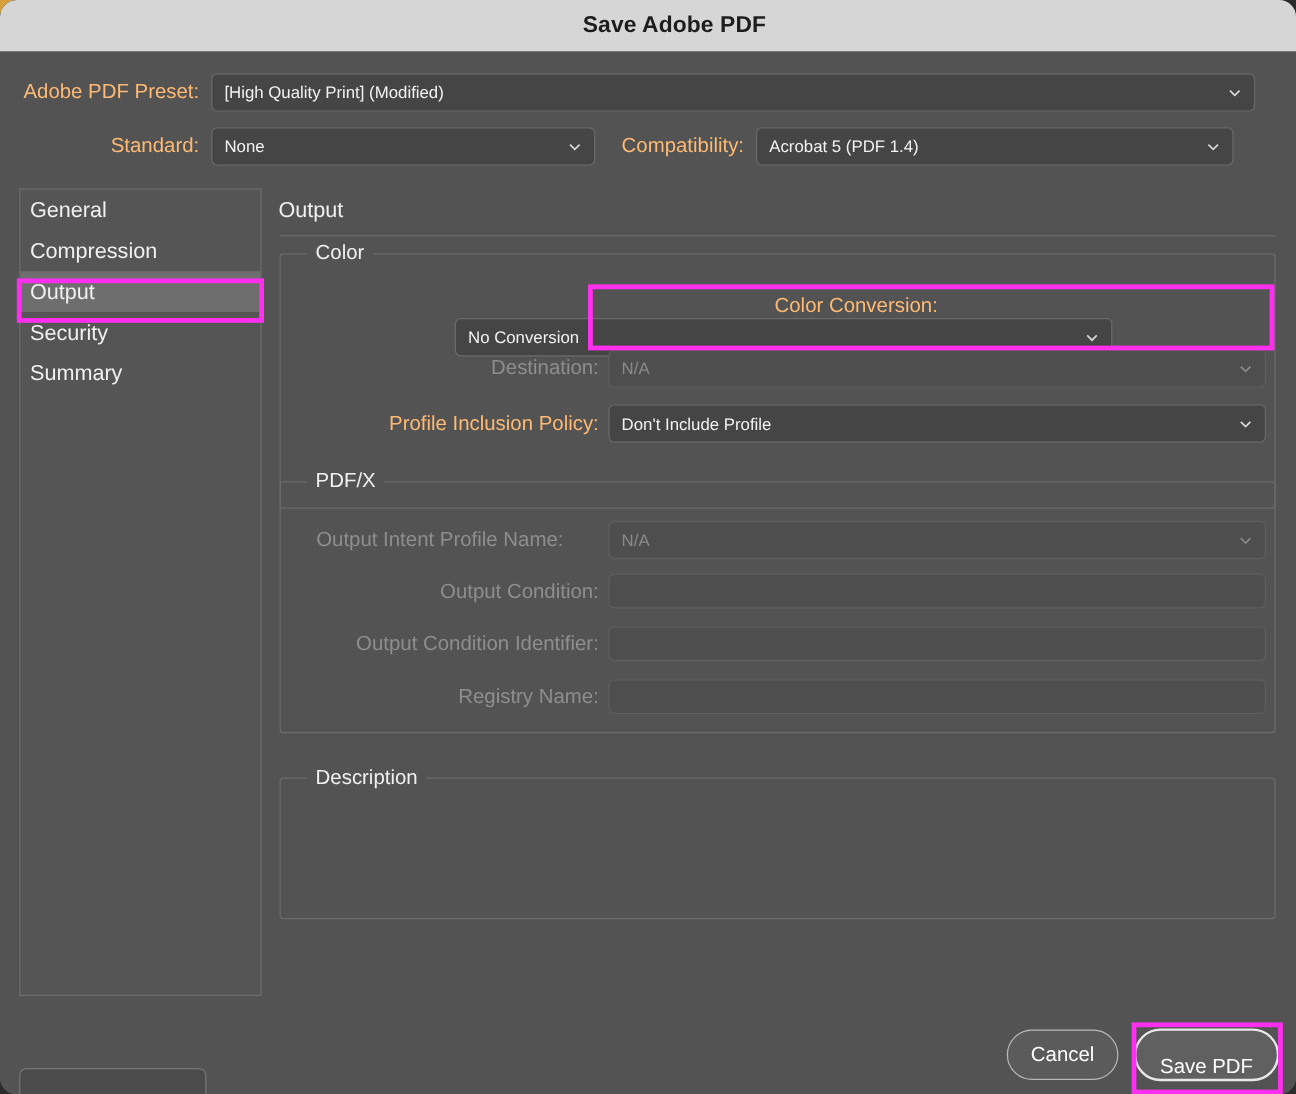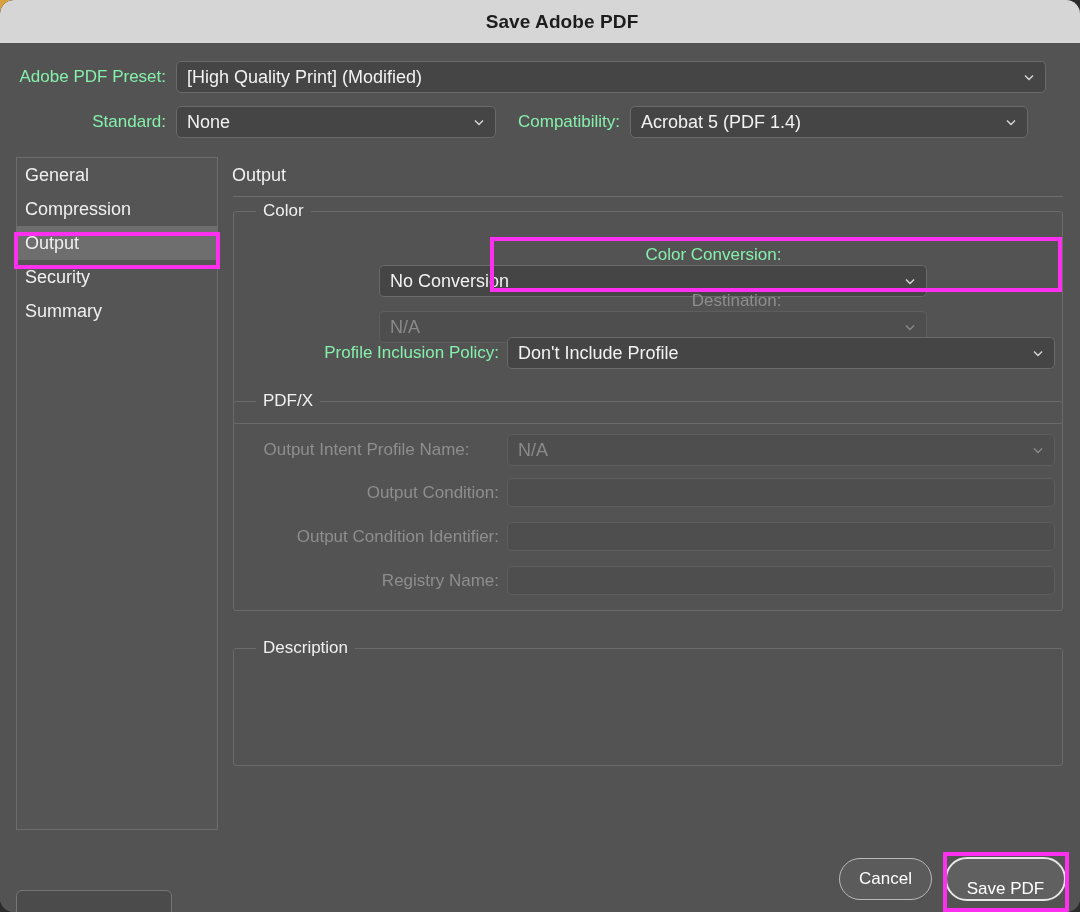--- a/index.html
+++ b/index.html
@@ -67,36 +67,36 @@
   }
 
   
   .toprow {
     position: absolute;
     display: flex;
     align-items: center;
   }
   .lbl {
     font-size: 17px;
-    color: #86efac;
+    color: #fdba74;
     white-space: nowrap;
   }
   .lbl.dim { color: #8e8e8e; }
 
   
   .sel {
     box-sizing: border-box;
     background: #454545;
     border: 1px solid #6a6a6a;
     border-radius: 5px;
     height: 32px;
     display: flex;
     align-items: center;
     padding: 0 10px;
-    font-size: 18px;
+    font-size: 14px;
     color: #f2f2f2;
     position: relative;
     white-space: nowrap;
     overflow: hidden;
   }
   .sel.disabled {
     color: #8a8a8a;
     border-color: #5e5e5e;
     background: #4e4e4e;
   }
@@ -296,21 +296,21 @@
         <div class="sel" style="width:548px; margin-left:8px;">
           <span>No Conversion</span>
           <span class="chev">
             <svg width="12" height="12" viewBox="0 0 12 12">
                 <path d="M2 4.5 L6 8.5 L10 4.5" fill="none" stroke="#d8d8d8" stroke-width="1.4"></path>
               </svg>
           </span>
         </div>
       </div>
 
-      <div class="field-row" style="left:0px; top:79px; width:830px;flex-direction:column;">
+      <div class="field-row" style="left:0px; top:79px; width:830px;">
         <span class="lbl dim" style="width:265px; text-align:right;">Destination:</span>
         <div class="sel disabled" style="width:548px; margin-left:8px;">
           <span>N/A</span>
           <span class="chev">
             <svg width="12" height="12" viewBox="0 0 12 12">
                 <path d="M2 4.5 L6 8.5 L10 4.5" fill="none" stroke="#8a8a8a" stroke-width="1.4"></path>
               </svg>
           </span>
         </div>
       </div>

